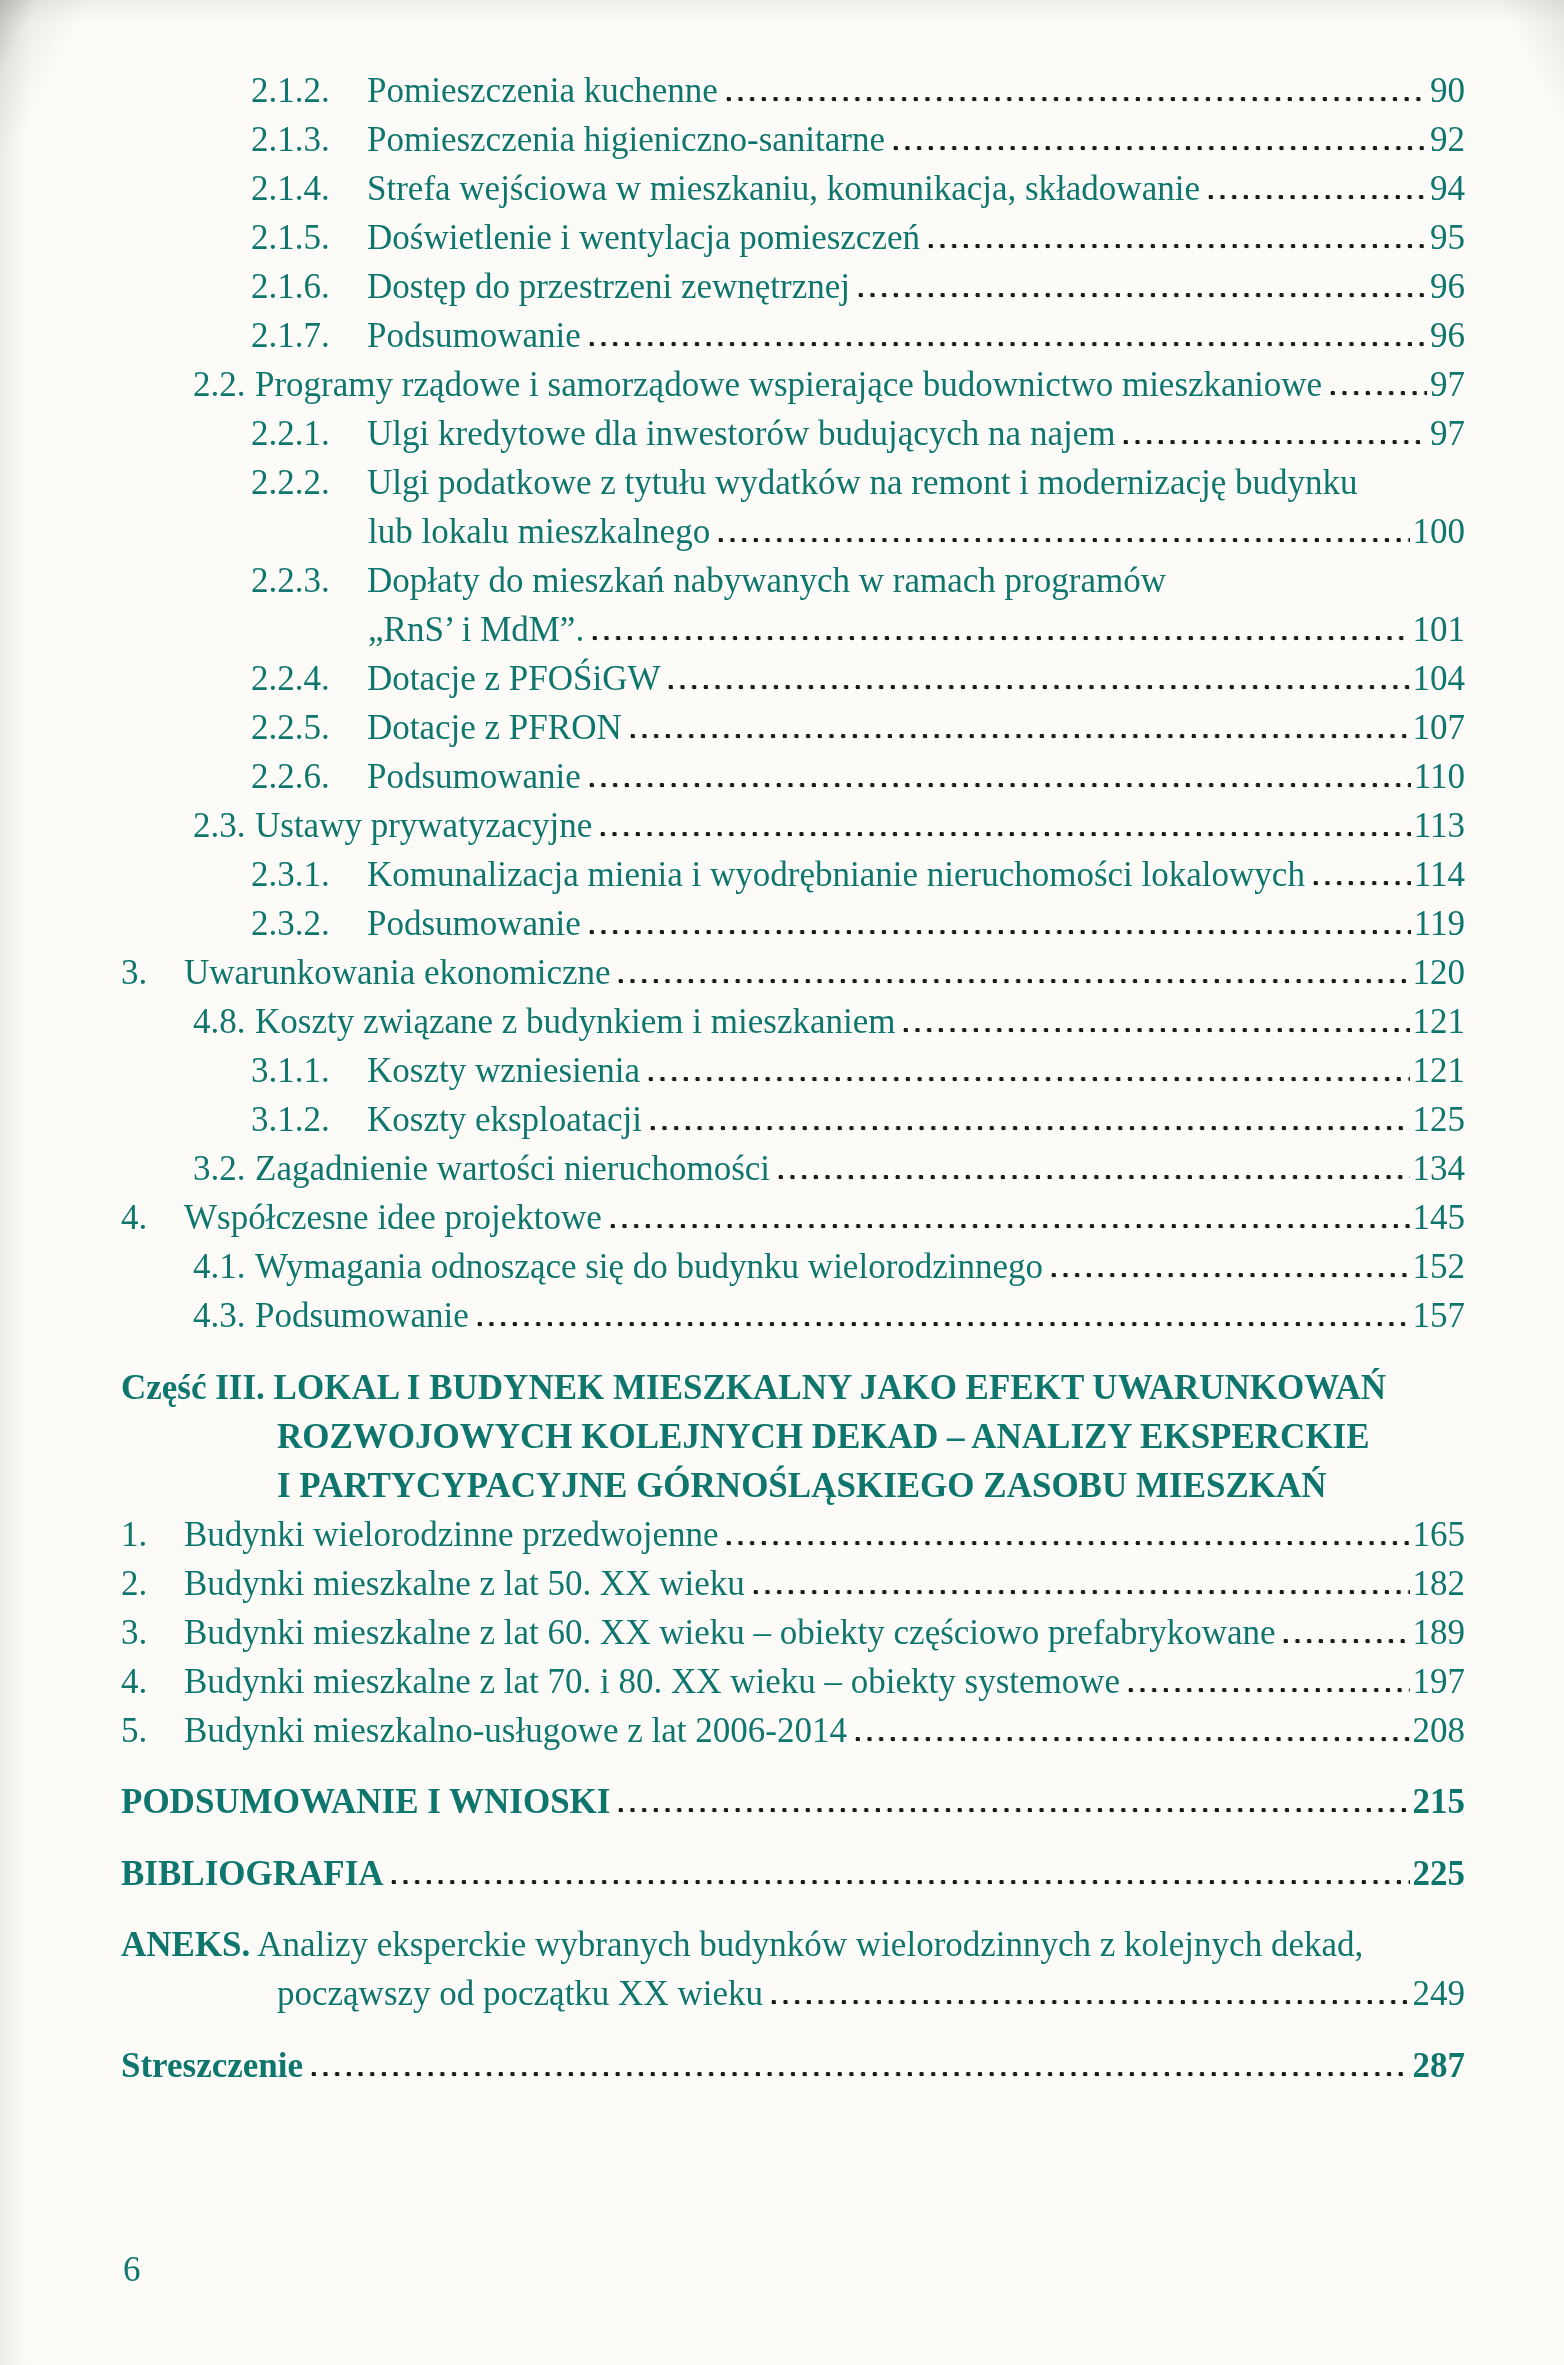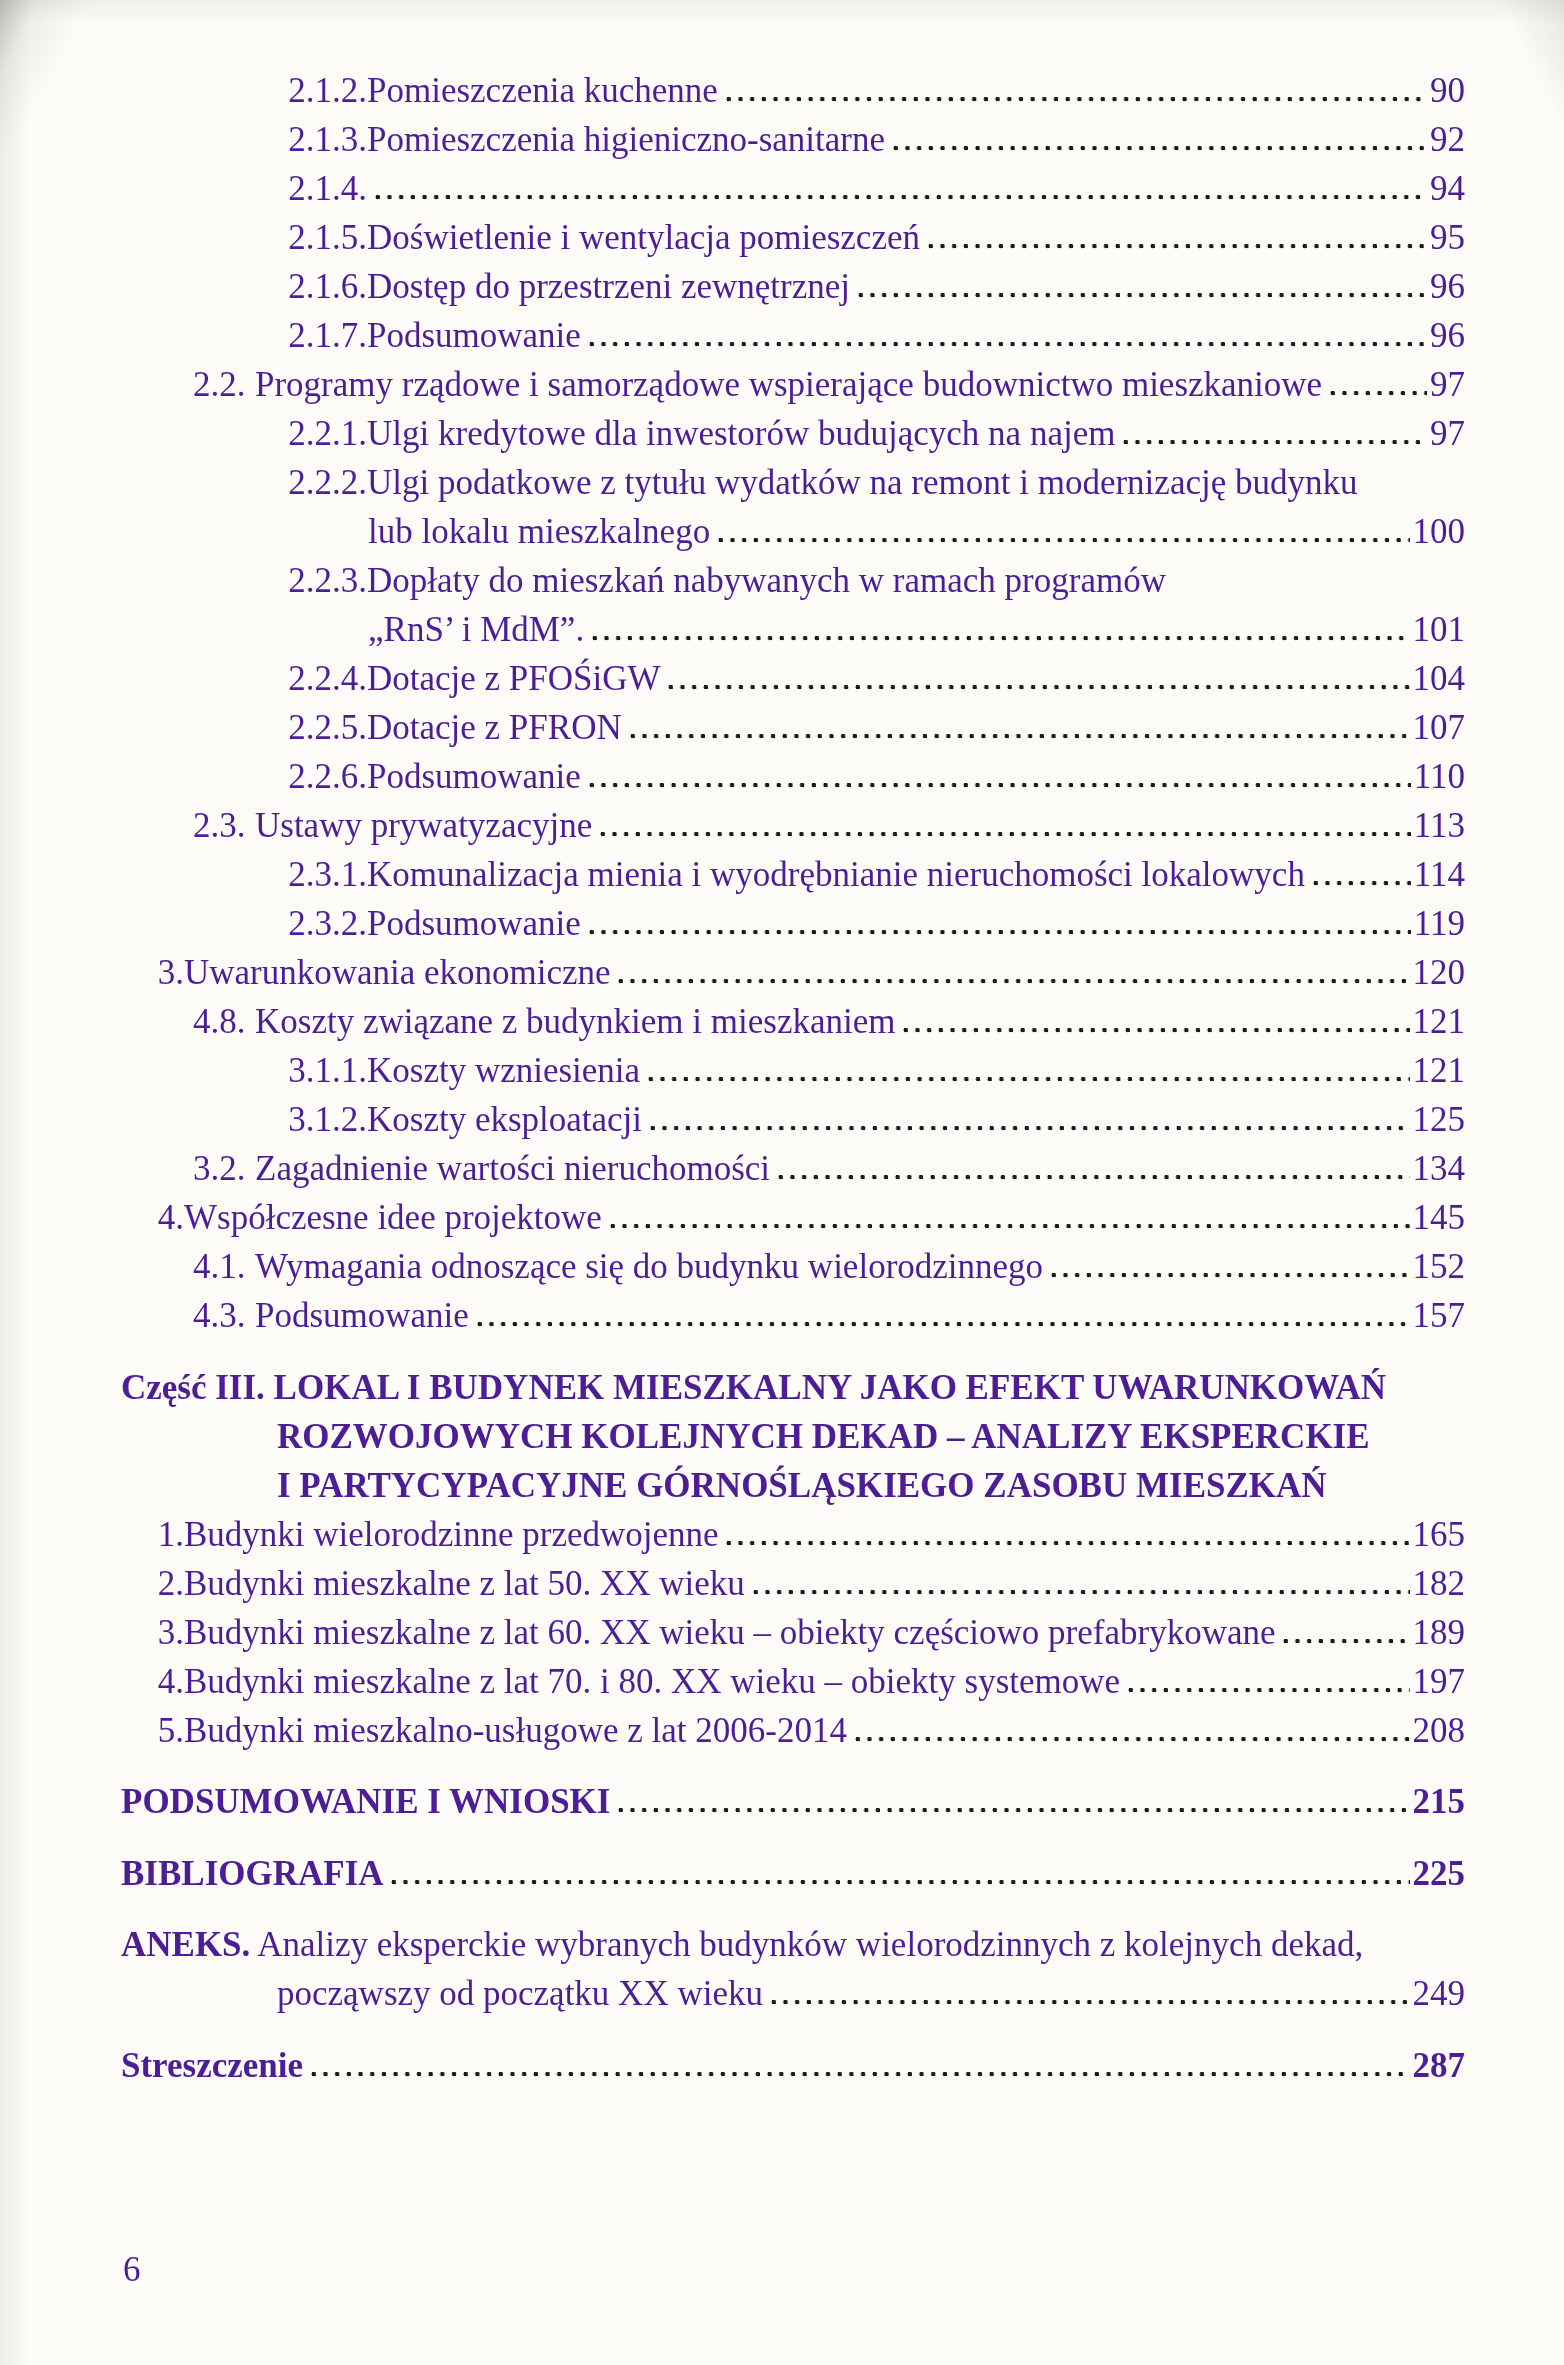--- a/index.html
+++ b/index.html
@@ -4,24 +4,23 @@
 <title>document</title>
 <style>
   * { margin:0; padding:0; box-sizing:border-box; }
   html, body { width:1564px; height:2366px; }
   body { font-family:"Liberation Serif","DejaVu Serif",serif; }
 
   .page {
     position:relative;
     width:1564px; height:2366px;
     background:#fcfbf7;
-    color:#4c1d95;
+    color:#0f766e;
     font-size:35px;
     overflow:hidden;
-    text-align:right;
   }
   
   .page::before {
     content:"";
     position:absolute; inset:0;
     pointer-events:none;
     background:
       linear-gradient(118deg, rgba(110,110,105,0.38) 0px, rgba(110,110,105,0.10) 36px, rgba(110,110,105,0) 82px),
       linear-gradient(242deg, rgba(110,110,105,0.16) 0px, rgba(110,110,105,0) 61px),
       linear-gradient(90deg, rgba(120,120,115,0.10) 0px, rgba(120,120,115,0) 29.5px),
@@ -75,21 +74,21 @@
     font-size:35px; line-height:38px;
   }
 </style>
 </head>
 <body>
 
 <div class="page">
   <main class="toc" id="toc-root">
       <div class="row lv-sub2"><span class="num">2.1.2.</span><span class="title">Pomieszczenia kuchenne</span><span class="leader"></span><span class="pg">90</span></div>
       <div class="row lv-sub2"><span class="num">2.1.3.</span><span class="title">Pomieszczenia higieniczno-sanitarne</span><span class="leader"></span><span class="pg">92</span></div>
-      <div class="row lv-sub2"><span class="num">2.1.4.</span><span class="leader"></span><span class="pg">94</span></div>
+      <div class="row lv-sub2"><span class="num">2.1.4.</span><span class="title">Strefa wejściowa w mieszkaniu, komunikacja, składowanie</span><span class="leader"></span><span class="pg">94</span></div>
       <div class="row lv-sub2"><span class="num">2.1.5.</span><span class="title">Doświetlenie i wentylacja pomieszczeń</span><span class="leader"></span><span class="pg">95</span></div>
       <div class="row lv-sub2"><span class="num">2.1.6.</span><span class="title">Dostęp do przestrzeni zewnętrznej</span><span class="leader"></span><span class="pg">96</span></div>
       <div class="row lv-sub2"><span class="num">2.1.7.</span><span class="title">Podsumowanie</span><span class="leader"></span><span class="pg">96</span></div>
       <div class="row lv-sub1"><span class="num">2.2.</span><span class="title">Programy rządowe i samorządowe wspierające budownictwo mieszkaniowe</span><span class="leader"></span><span class="pg">97</span></div>
       <div class="row lv-sub2"><span class="num">2.2.1.</span><span class="title">Ulgi kredytowe dla inwestorów budujących na najem</span><span class="leader"></span><span class="pg">97</span></div>
       <div class="row lv-sub2"><span class="num">2.2.2.</span><span class="title">Ulgi podatkowe z tytułu wydatków na remont i modernizację budynku</span></div>
       <div class="row lv-cont"><span class="title">lub lokalu mieszkalnego</span><span class="leader"></span><span class="pg">100</span></div>
       <div class="row lv-sub2"><span class="num">2.2.3.</span><span class="title">Dopłaty do mieszkań nabywanych w ramach programów</span></div>
       <div class="row lv-cont"><span class="title">„RnS’ i MdM”.</span><span class="leader"></span><span class="pg">101</span></div>
       <div class="row lv-sub2"><span class="num">2.2.4.</span><span class="title">Dotacje z PFOŚiGW</span><span class="leader"></span><span class="pg">104</span></div>

